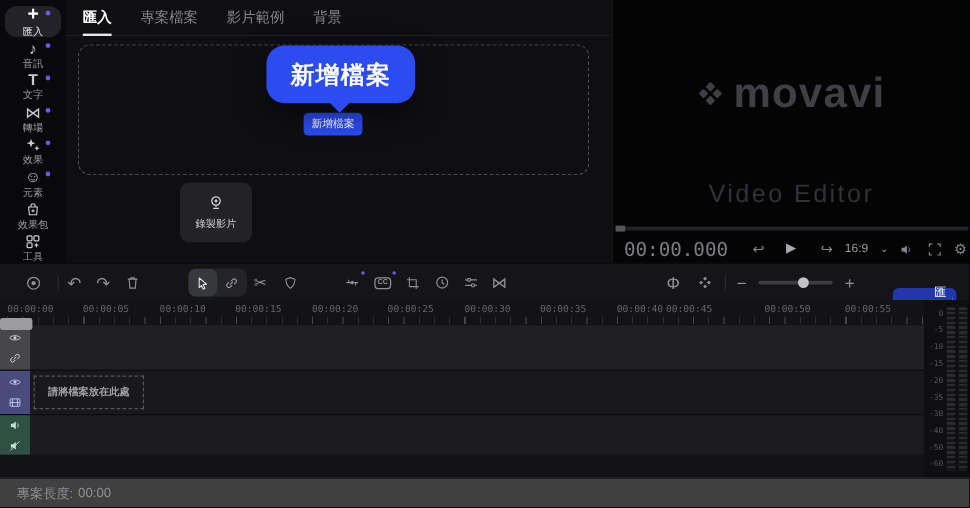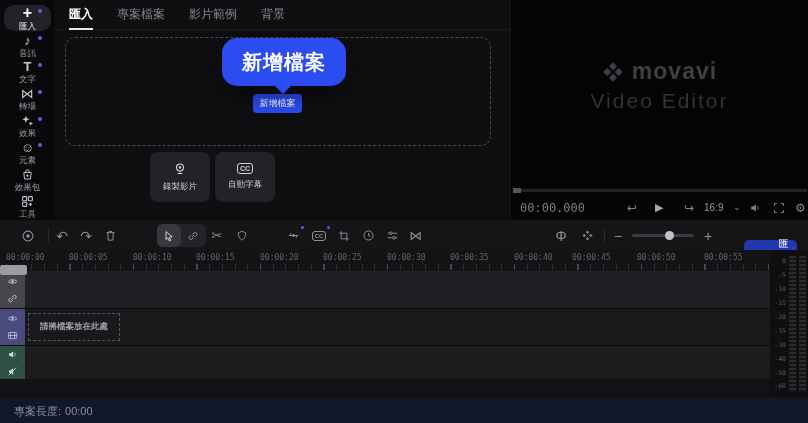--- a/index.html
+++ b/index.html
@@ -22,34 +22,34 @@
   .import-panel{position:absolute;left:55px;top:0;width:455px;height:219px;background:#0f0f12;}
   .tabs{display:flex;gap:24px;align-items:center;height:30px;padding-left:14px;border-bottom:1px solid #1d1d21;}
   .tab{font-size:12px;color:#85858c;cursor:pointer;position:relative;height:30px;display:flex;align-items:center;}
   .tab.active{color:#fff;font-weight:700;}
   .tab.active::after{content:"";position:absolute;left:0;right:0;bottom:0;height:2px;background:#e8e8ec;}
   .dropzone{position:absolute;left:10px;top:37px;width:426px;height:109px;border:1px dashed #4b4b53;border-radius:10px;}
   .tooltip{position:absolute;left:167px;top:38px;width:124px;height:48px;background:#2b4cf0;border-radius:15px;display:flex;align-items:center;justify-content:center;box-shadow:0 8px 24px rgba(0,0,0,.55);z-index:3;}
   .tooltip .txt{color:#fff;font-size:20px;font-weight:700;letter-spacing:1px;}
   .tooltip::after{content:"";position:absolute;left:52px;bottom:-8px;border:9px solid transparent;border-top-color:#2b4cf0;border-bottom:none;}
   .add-file-btn{position:absolute;left:198px;top:94px;width:49px;height:19px;background:#2b4cf0;border:none;border-radius:4px;color:#fff;font-size:9px;display:flex;align-items:center;justify-content:center;cursor:pointer;z-index:2;}
-  .rec-row{position:absolute;left:95px;top:152px;display:flex;gap:5px;}
+  .rec-row{position:absolute;left:95px;top:152px;display:flex;gap:23px;flex-direction:column;}
   .rec-btn{width:60px;height:50px;background:#232327;border-radius:8px;display:flex;flex-direction:column;align-items:center;justify-content:center;gap:5px;color:#d3d3d7;cursor:pointer;}
   .rec-btn .rlbl{font-size:8.5px;white-space:nowrap;color:#cfcfd4;}
   .cc-badge{border:1px solid currentColor;border-radius:3px;font-size:7px;font-weight:700;padding:1px 2px;line-height:1;}
   
   .preview{position:absolute;left:510px;top:0;width:298px;height:219px;background:#040405;border-left:1px solid #151518;}
   .logo{position:absolute;left:0;right:0;top:58px;display:flex;flex-direction:column;align-items:center;gap:4px;}
   .logo-row{display:flex;align-items:center;gap:8px;color:#3f3f46;}
-  .brand{font-size:23px;font-weight:700;letter-spacing:1px;color:#3f3f46;}
-  .product{font-size:21px;font-weight:400;letter-spacing:2px;color:#323238;}
+  .brand{font-size:35px;font-weight:700;letter-spacing:1px;color:#3f3f46;}
+  .product{font-size:21px;font-weight:400;letter-spacing:2px;color:#323238;margin-top:48px;}
   .seekbar{position:absolute;left:2px;top:189px;width:294px;height:3px;background:#232327;}
   .seekbar .pos{position:absolute;left:0;top:-1px;width:8px;height:5px;background:#55555c;}
   .pv-controls{position:absolute;left:0;top:196px;width:298px;height:23px;display:flex;align-items:center;color:#7e7e86;}
-  .pv-time{position:absolute;left:9px;font-size:12px;font-family:"DejaVu Sans Mono","Liberation Mono",monospace;color:#7c7c84;}
+  .pv-time{position:absolute;left:9px;font-size:16px;font-family:"DejaVu Sans Mono","Liberation Mono",monospace;color:#7c7c84;}
   .pv-ic{position:absolute;cursor:pointer;font-size:12px;line-height:1;color:#85858d;}
   .aspect{display:flex;align-items:center;gap:10px;font-size:10px;color:#9a9aa2;cursor:pointer;text-align:center;}
   
   .toolbar{position:absolute;left:0;top:219px;width:808px;height:31px;background:#151518;border-top:1px solid #0a0a0c;}
   .tb{position:absolute;top:0;height:31px;display:flex;align-items:center;justify-content:center;color:#8f8f97;cursor:pointer;font-size:13px;line-height:1;}
   .tb svg{stroke:currentColor;}
   .vdiv{position:absolute;top:9px;width:1px;height:13px;background:#2b2b30;}
   .tool-pill{position:absolute;left:157px;top:4px;width:49px;height:23px;background:#232328;border-radius:6px;display:flex;align-items:center;}
   .tool-pill .seg{width:24px;height:23px;display:flex;align-items:center;justify-content:center;color:#9a9aa2;cursor:pointer;}
   .tool-pill .seg.sel{background:#37373e;border-radius:6px;color:#e4e4e8;}
@@ -83,21 +83,21 @@
   .t-audio .tbody{background:#1c1c1f;}
   .drop-hint{position:absolute;left:3px;top:4px;width:92px;height:28px;border:1px dashed #55555c;display:flex;align-items:center;justify-content:center;font-size:8.5px;color:#a0a0a7;font-weight:bold;}
   .tracks-below{position:absolute;left:0;top:379px;width:770px;height:19px;background:#121214;}
   
   .meter{position:absolute;left:770px;top:250px;width:38px;height:148px;background:#0f0f11;}
   .db-scale{position:absolute;left:0;top:8px;width:16px;height:132px;display:flex;flex-direction:column;justify-content:space-between;align-items:flex-end;}
   .db{font-size:6.5px;color:#55555d;line-height:1;font-family:"DejaVu Sans Mono","Liberation Mono",monospace;}
   .mbar{position:absolute;top:6px;width:7px;height:136px;background:repeating-linear-gradient(180deg,#2a2a2f 0 2px,#141417 2px 4px);border-radius:1px;}
   .mbar.l{left:19px;} .mbar.r{left:29px;}
   
-  .statusbar{position:absolute;left:0;top:398px;width:808px;height:25px;background:#0f172a;border-top:1px solid #1b1b1f;display:flex;align-items:center;padding-left:14px;gap:4px;font-size:11px;color:#8e8e95;}
+  .statusbar{position:absolute;left:0;top:398px;width:808px;height:25px;background:#404040;border-top:1px solid #1b1b1f;display:flex;align-items:center;padding-left:14px;gap:4px;font-size:11px;color:#8e8e95;}
 </style>
 </head>
 <body>
 
 <div class="app">
 
   <div class="sidebar">
     <div class="side-item active">
       <span class="dot"></span>
       <span class="ic" style="font-size:16px;font-weight:700">+</span>
@@ -325,21 +325,21 @@
   <div class="ruler">
     <span class="rlabel" style="left:6px">00:00:00</span>
     <span class="rlabel" style="left:69px">00:00:05</span>
     <span class="rlabel" style="left:133px">00:00:10</span>
     <span class="rlabel" style="left:196px">00:00:15</span>
     <span class="rlabel" style="left:260px">00:00:20</span>
     <span class="rlabel" style="left:323px">00:00:25</span>
     <span class="rlabel" style="left:387px">00:00:30</span>
     <span class="rlabel" style="left:450px">00:00:35</span>
     <span class="rlabel" style="left:514px">00:00:40</span>
-    <span class="rlabel" style="left:572px">00:00:45</span>
+    <span class="rlabel" style="left:555px">00:00:45</span>
     <span class="rlabel" style="left:637px">00:00:50</span>
     <span class="rlabel" style="left:704px">00:00:55</span>
     <div class="ticks"></div>
     <div class="playhead"></div>
   </div>
 
   <div class="track t-overlay">
     <div class="thead">
       <span class="tic">
         <svg width="11" height="11" viewBox="0 0 16 16">

